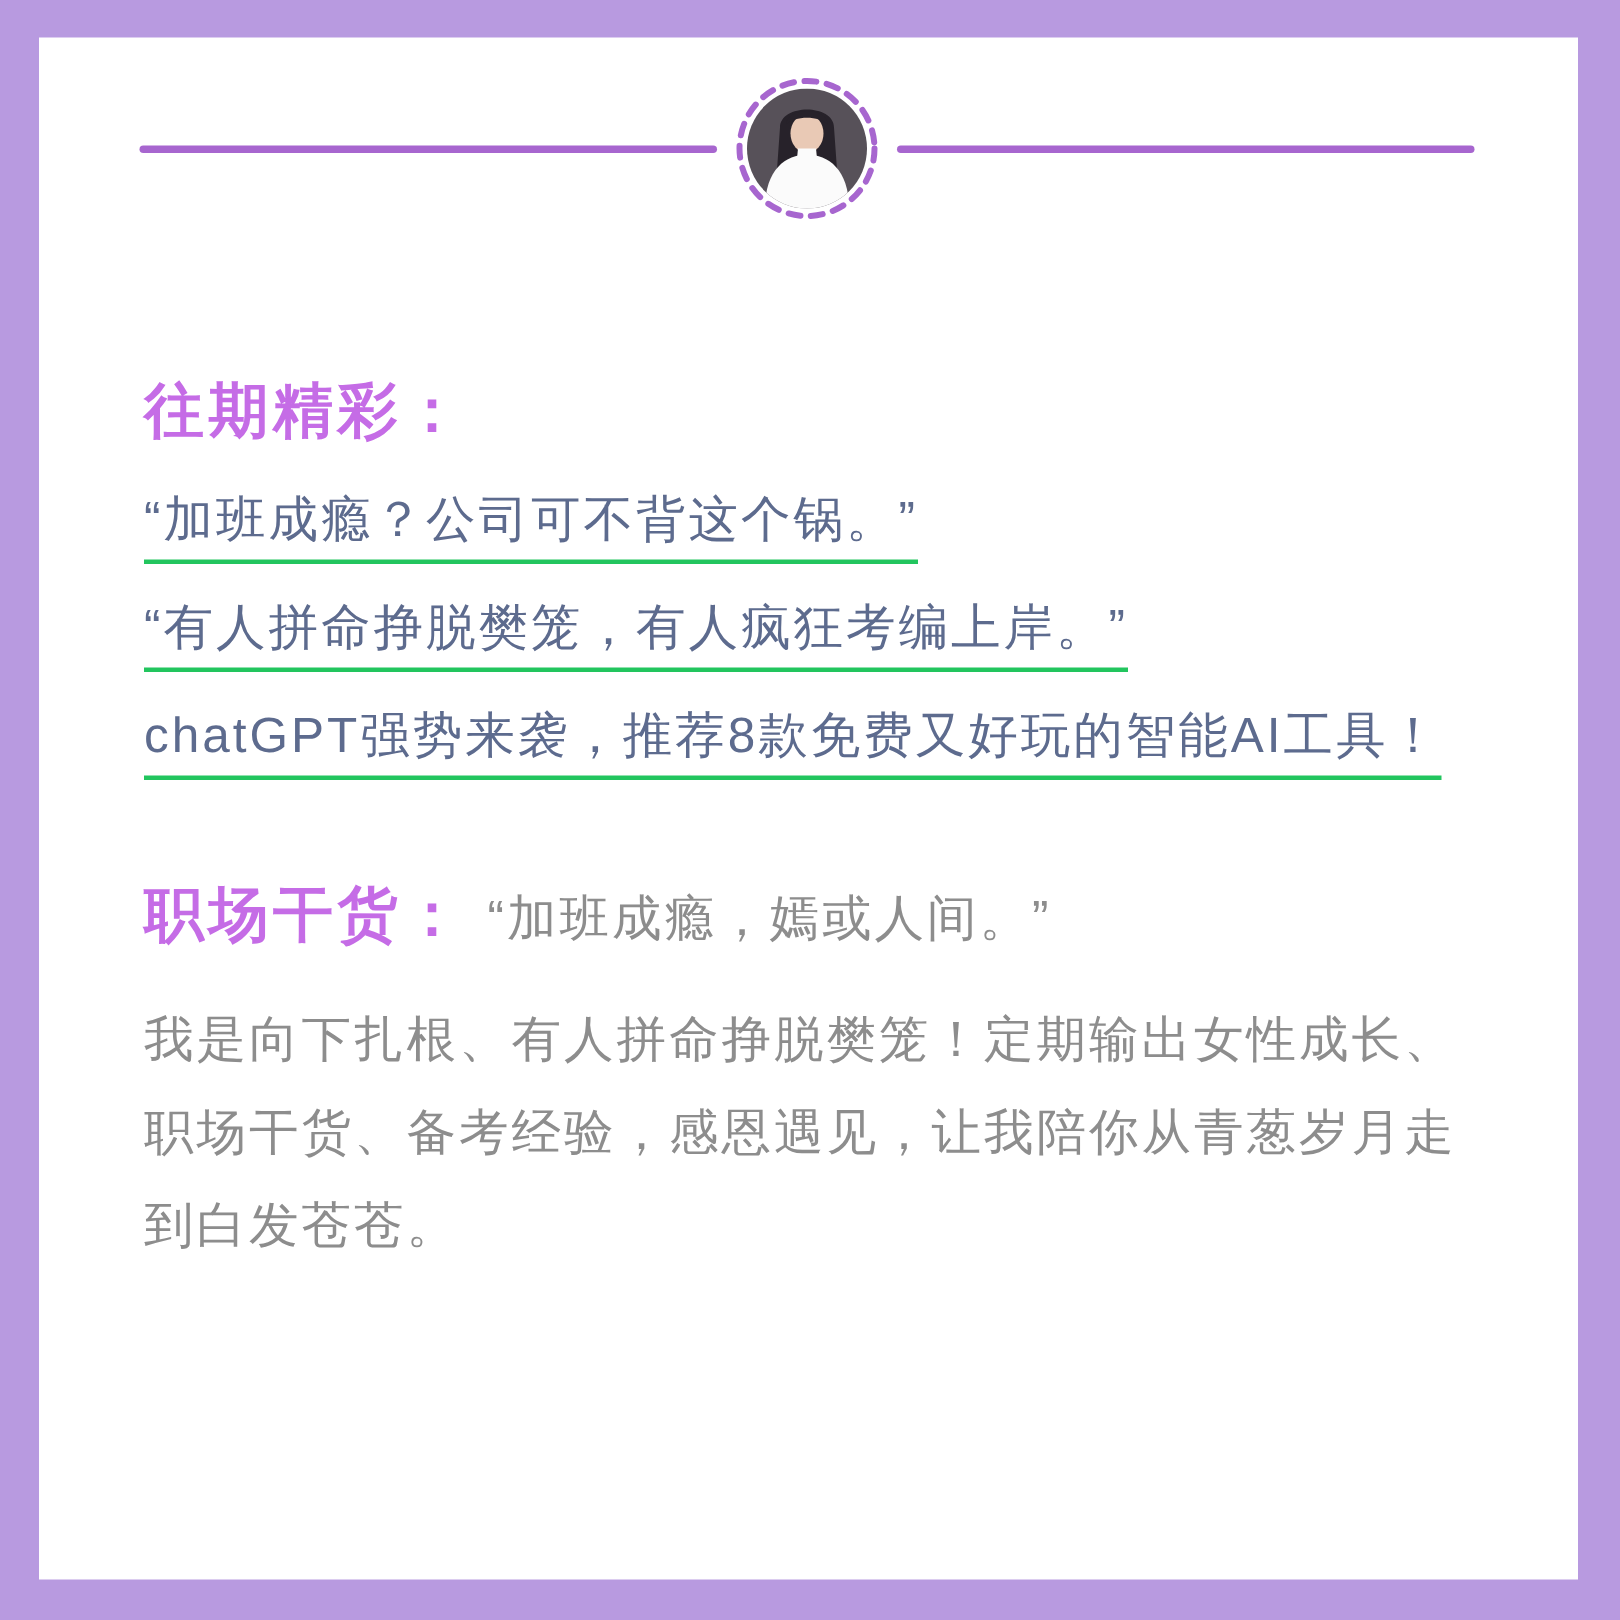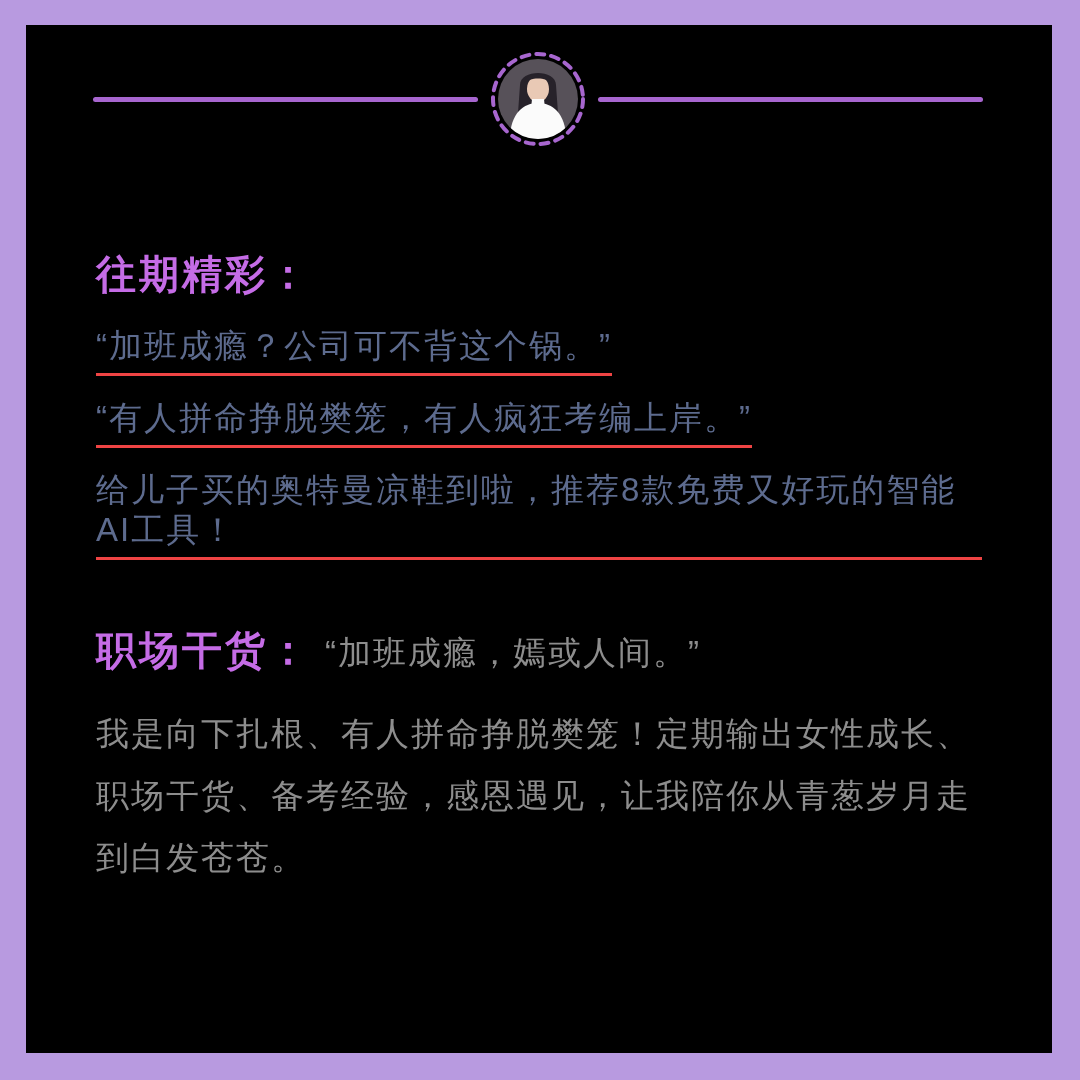--- a/index.html
+++ b/index.html
@@ -13,21 +13,21 @@
     background: #b89ae0;
     overflow: hidden;
     font-family: "Liberation Sans", sans-serif;
   }
   .card {
     position: absolute;
     left: 26px;
     top: 25px;
     width: 1026px;
     height: 1028px;
-    background: #000000;
+    background: #ffffff;
     box-sizing: border-box;
   }
   
   .card-header {
     display: flex;
     align-items: center;
     padding: 26px 69px 0 67px;
     height: 96px;
   }
   .deco-line {
@@ -62,21 +62,21 @@
     margin-bottom: 22px;
   }
   .article-link {
     display: inline-block;
     font-size: 33px;
     line-height: 40px;
     letter-spacing: 2px;
     color: #5d6b8e;
     text-decoration: none;
     padding-bottom: 7px;
-    border-bottom: 3px solid #ef4444;
+    border-bottom: 3px solid #22c55e;
   }
   .sec-happy {
     margin-top: 70px;
     font-size: 33px;
     line-height: 64px;
     letter-spacing: 2px;
     color: #8d8d8d;
   }
   .inline-heading {
     font-size: 40px;
@@ -140,21 +140,21 @@
 
     <div class="sec-past">
       <h2 class="sec-heading">往期精彩：</h2>
       <div class="link-row">
         <a href="#" class="article-link">“加班成瘾？公司可不背这个锅。”</a>
       </div>
       <div class="link-row">
         <a href="#" class="article-link">“有人拼命挣脱樊笼，有人疯狂考编上岸。”</a>
       </div>
       <div class="link-row">
-        <a href="#" class="article-link">给儿子买的奥特曼凉鞋到啦，推荐8款免费又好玩的智能AI工具！</a>
+        <a href="#" class="article-link">chatGPT强势来袭，推荐8款免费又好玩的智能AI工具！</a>
       </div>
     </div>
 
 
     <div class="sec-author">
       <div class="author-lead">
         <span class="inline-heading">职场干货：</span><span>“加班成瘾，嫣或人间。”</span>
       </div>
       <p class="author-body">我是向下扎根、有人拼命挣脱樊笼！定期输出女性成长、职场干货、备考经验，感恩遇见，让我陪你从青葱岁月走到白发苍苍。</p>
     </div>

